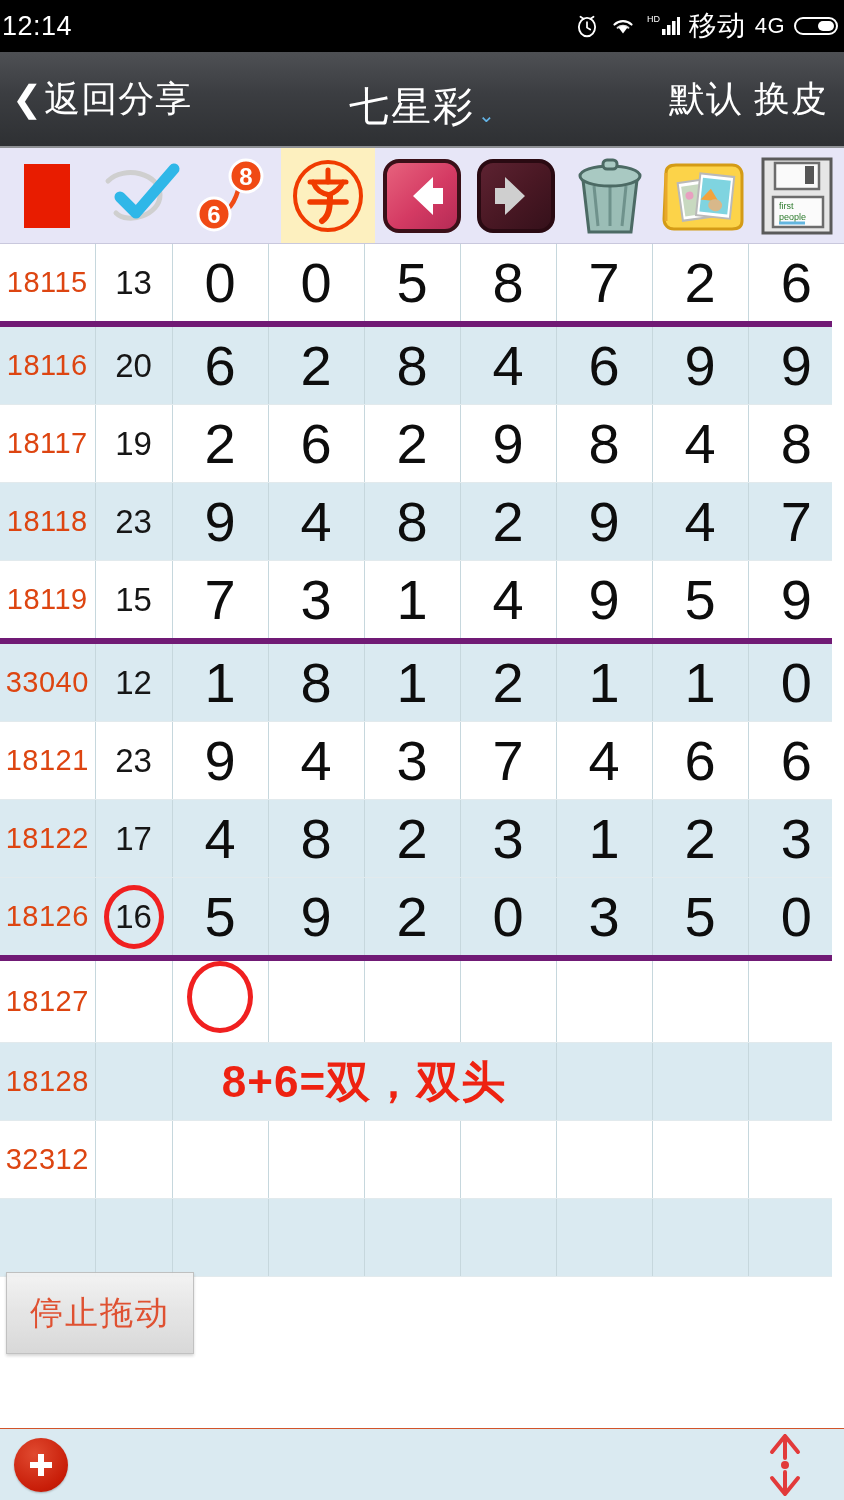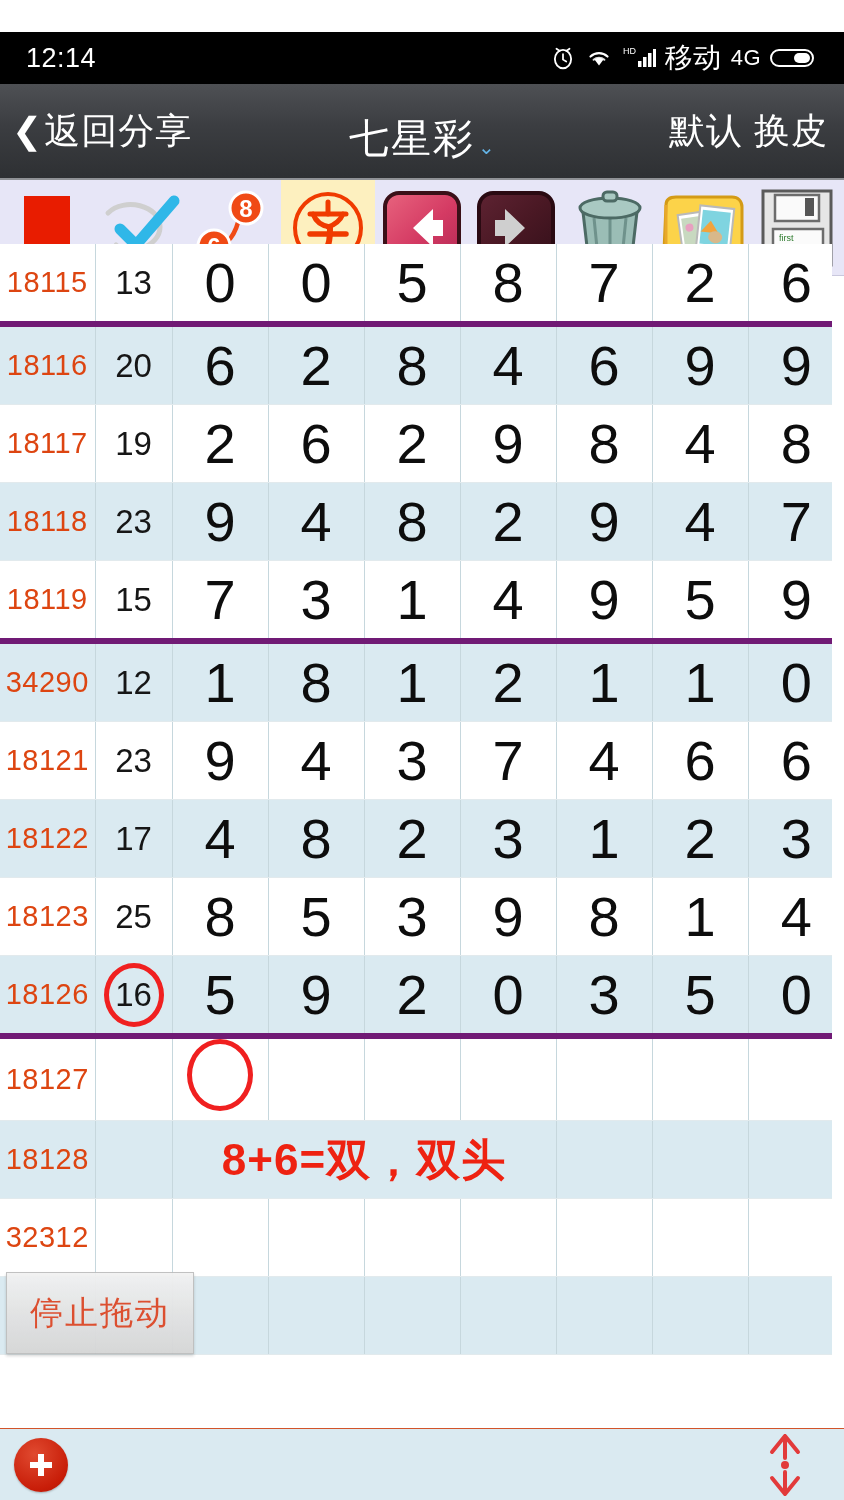--- a/index.html
+++ b/index.html
@@ -15,24 +15,23 @@
     position: relative;
   }
 
   
   .statusbar {
     height: 52px;
     background: #000000;
     display: flex;
     align-items: center;
     justify-content: space-between;
-    padding: 0 26px;
+    padding: 0 2px;
     box-sizing: border-box;
     color: #ffffff;
-    margin-top: 32px;
   }
   .statusbar .clock {
     font-size: 27px;
     letter-spacing: 0.5px;
     color: #ffffff;
   }
   .status-right {
     display: flex;
     align-items: center;
     gap: 9px;
@@ -477,21 +476,21 @@
           <td class="sum-cell">15</td>
           <td class="dig">7</td>
           <td class="dig">3</td>
           <td class="dig">1</td>
           <td class="dig">4</td>
           <td class="dig sep-left">9</td>
           <td class="dig">5</td>
           <td class="dig last">9</td>
         </tr>
         <tr class="r-alt thick-top">
-          <td class="id-cell">34290</td>
+          <td class="id-cell">33040</td>
           <td class="sum-cell">12</td>
           <td class="dig">1</td>
           <td class="dig">8</td>
           <td class="dig">1</td>
           <td class="dig">2</td>
           <td class="dig sep-left">1</td>
           <td class="dig">1</td>
           <td class="dig last">0</td>
         </tr>
         <tr class="r-plain">
@@ -508,31 +507,20 @@
         <tr class="r-alt">
           <td class="id-cell">18122</td>
           <td class="sum-cell">17</td>
           <td class="dig">4</td>
           <td class="dig">8</td>
           <td class="dig">2</td>
           <td class="dig">3</td>
           <td class="dig sep-left">1</td>
           <td class="dig">2</td>
           <td class="dig last">3</td>
-        </tr>
-        <tr class="r-plain">
-          <td class="id-cell">18123</td>
-          <td class="sum-cell">25</td>
-          <td class="dig">8</td>
-          <td class="dig">5</td>
-          <td class="dig">3</td>
-          <td class="dig">9</td>
-          <td class="dig sep-left">8</td>
-          <td class="dig">1</td>
-          <td class="dig last">4</td>
         </tr>
         <tr class="r-alt">
           <td class="id-cell">18126</td>
           <td class="sum-cell"><span class="circle-mark small-num">16</span></td>
           <td class="dig">5</td>
           <td class="dig">9</td>
           <td class="dig">2</td>
           <td class="dig">0</td>
           <td class="dig sep-left">3</td>
           <td class="dig">5</td>

